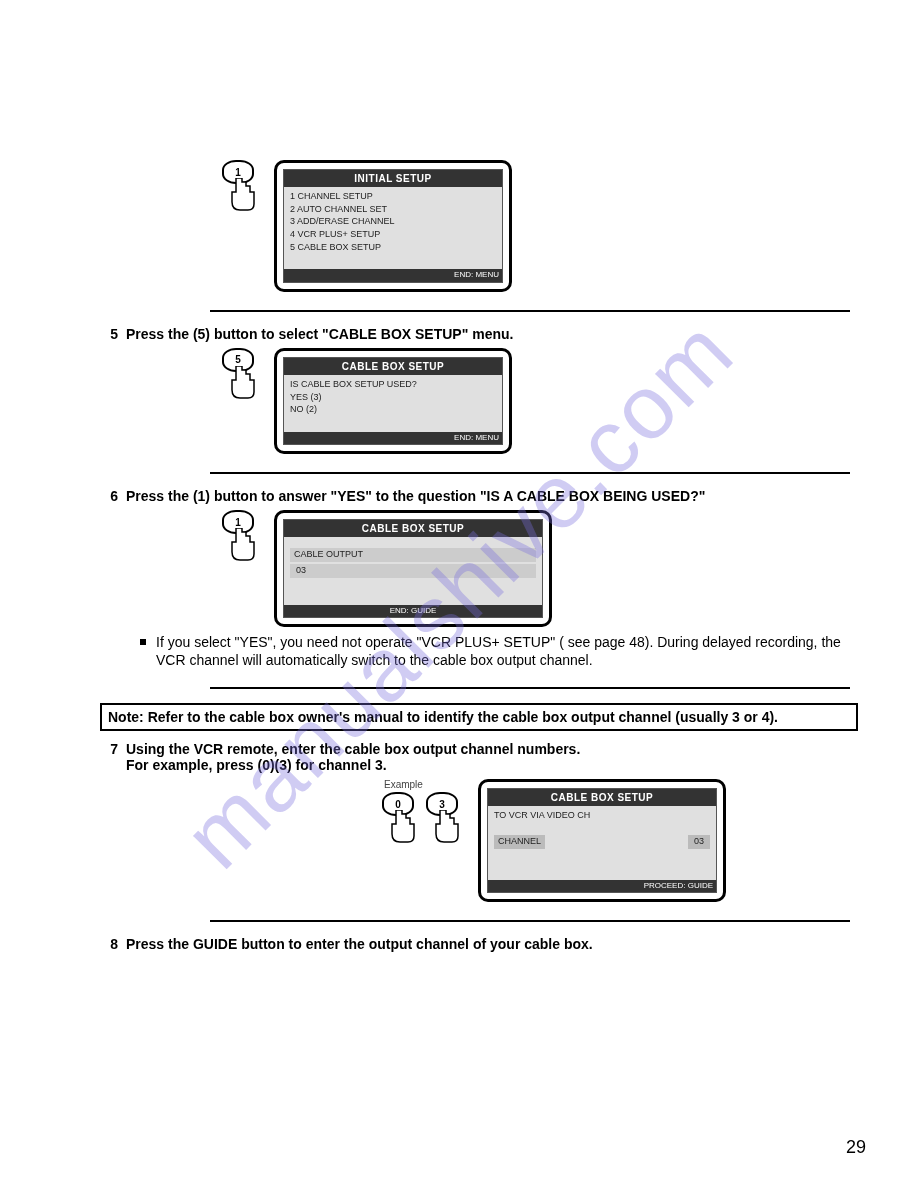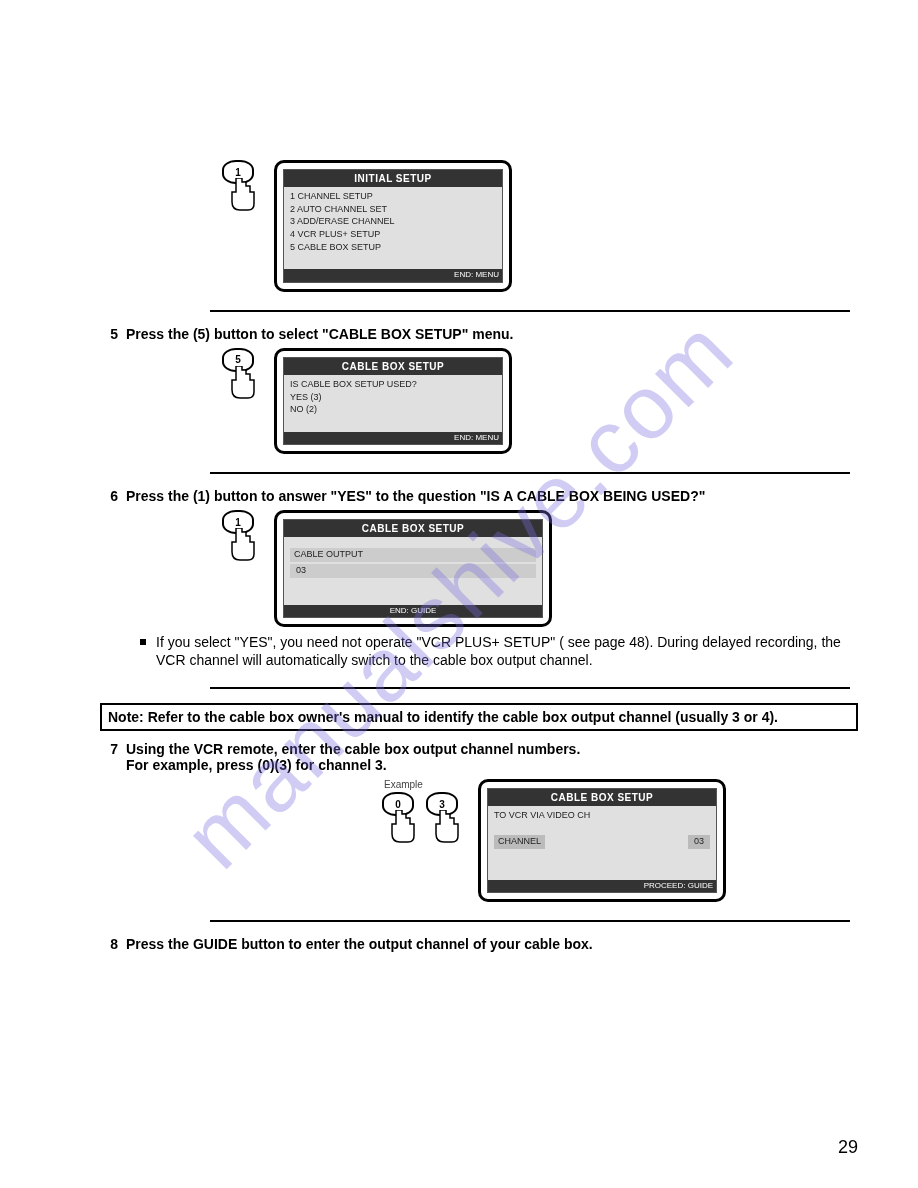--- a/index.html
+++ b/index.html
@@ -149,21 +149,21 @@
     margin-bottom: 2px;
     margin-left: 4px;
   }
   .double-hand {
     display: flex;
     gap: 4px;
   }
   .page-num {
     position: absolute;
     bottom: 30px;
-    right: 60px;
+    right: 52px;
     font-size: 18px;
   }
   .fig7 {
     margin-left: 280px;
   }
 </style>
 </head>
 <body>
 
 <div class="page">

